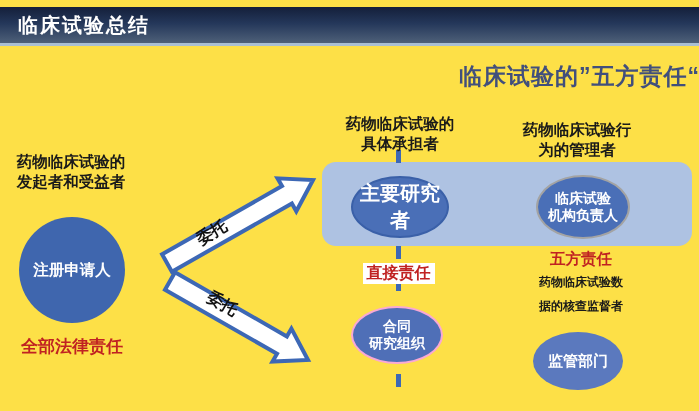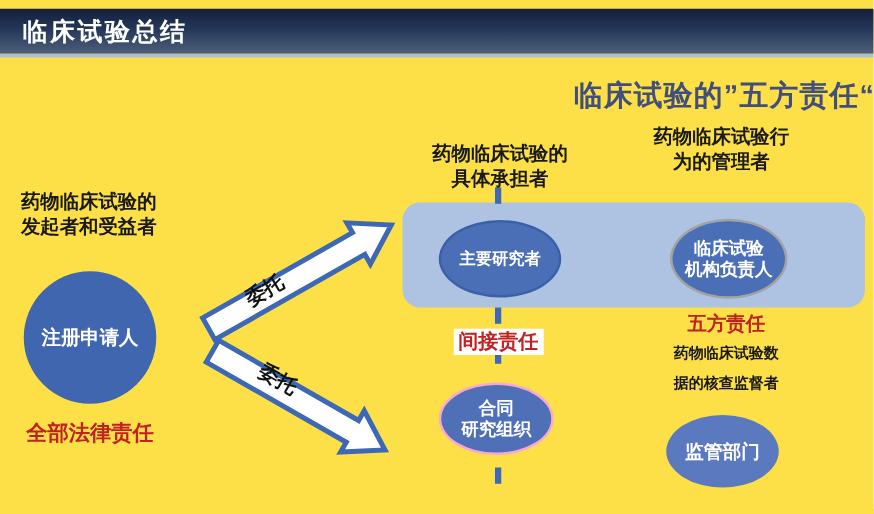--- a/index.html
+++ b/index.html
@@ -29,21 +29,21 @@
   .red-label{
     position:absolute;color:#c02222;font-size:16px;font-weight:bold;text-align:center;z-index:3;
   }
   .red-label .bg{background:#ffffff;padding:0 4px;display:inline-block;}
   .ellipse{
     position:absolute;border-radius:50%;display:flex;align-items:center;justify-content:center;
     color:#ffffff;font-weight:bold;text-align:center;z-index:3;
     white-space:pre-line;
   }
   .el-sponsor{left:19px;top:217px;width:106px;height:106px;background:#3f66ae;font-size:15.5px;}
-  .el-pi{left:351px;top:176px;width:98px;height:62px;background:#4a6fb7;border:2px solid #3a60a8;font-size:13px;box-sizing:border-box;}
+  .el-pi{left:351px;top:176px;width:98px;height:62px;background:#4a6fb7;border:2px solid #3a60a8;font-size:20px;box-sizing:border-box;}
   .el-head{left:536px;top:175px;width:94px;height:64px;background:#4a6fb7;border:2px solid #a3a3a3;font-size:14px;line-height:17px;box-sizing:border-box;}
   .el-cro{left:351px;top:306px;width:92px;height:58px;background:#4f6fb7;border:2px solid #f9a8d4;font-size:14px;line-height:17px;box-sizing:border-box;}
   .el-reg{left:533px;top:332px;width:90px;height:58px;background:#5b79be;font-size:15px;}
   .band{
     position:absolute;left:322px;top:162px;width:370px;height:84px;border-radius:14px;
     background:#aec2e2;z-index:1;
   }
   .svg-layer{position:absolute;left:0;top:0;z-index:2;}
   .arrow-label{
     position:absolute;width:64px;text-align:center;color:#111;font-size:16px;font-weight:bold;z-index:3;
@@ -79,28 +79,28 @@
     <span>注册申请人</span>
   </div>
   <div class="red-label" style="left:8px;top:335px;width:128px;font-size:17px;">全部法律责任</div>
 
   <div class="role-label" style="left:320px;top:114px;width:160px;">药物临床试验的
 具体承担者</div>
   <div class="ellipse el-pi">
     <span>主要研究者</span>
   </div>
   <div class="red-label" style="left:338px;top:263px;width:121px;">
-    <span class="bg">间接责任</span>
+    <span class="bg">直接责任</span>
   </div>
   <div class="ellipse el-cro">
     <span>合同
 研究组织</span>
   </div>
 
-  <div class="role-label" style="left:497px;top:100px;width:160px;">药物临床试验行
+  <div class="role-label" style="left:497px;top:120px;width:160px;">药物临床试验行
 为的管理者</div>
   <div class="ellipse el-head">
     <span>临床试验
 机构负责人</span>
   </div>
   <div class="red-label" style="left:501px;top:249px;width:160px;font-size:15.5px;">五方责任</div>
   <div class="role-label" style="left:501px;top:270px;width:160px;font-size:12px;line-height:24px;">药物临床试验数
 据的核查监督者</div>
   <div class="ellipse el-reg">
     <span>监管部门</span>

